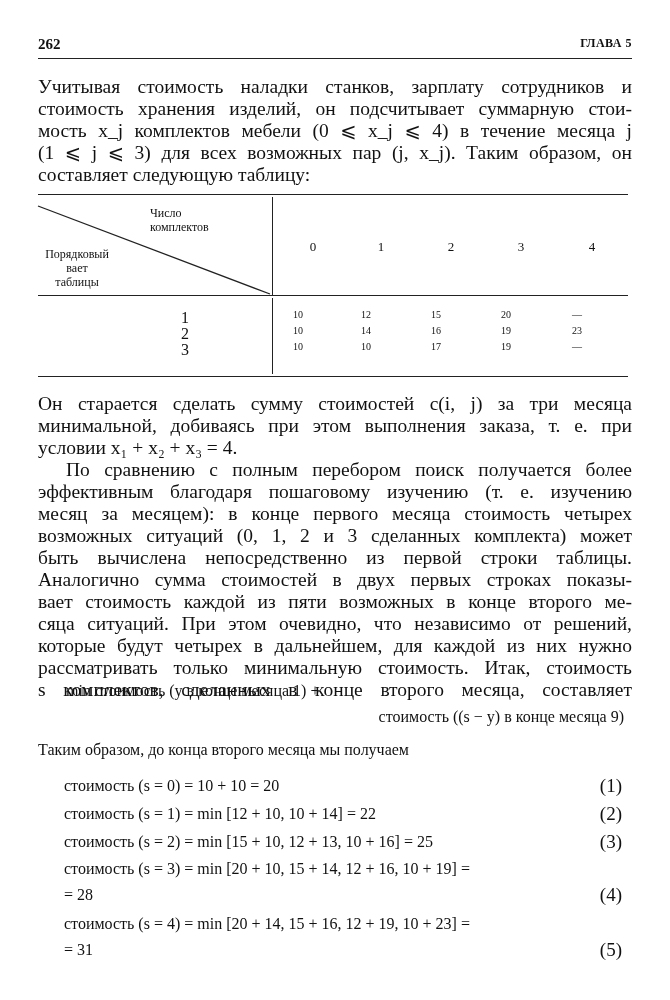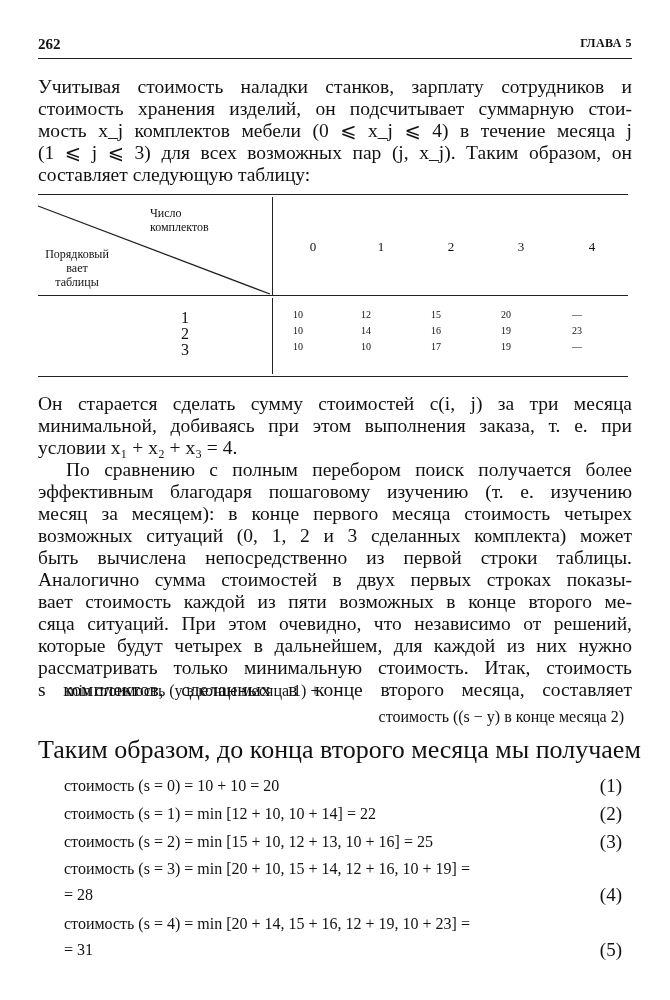--- a/index.html
+++ b/index.html
@@ -110,23 +110,23 @@
   <span class="ln">быть вычислена непосредственно из первой строки таблицы.</span>
   <span class="ln">Аналогично сумма стоимостей в двух первых строках показы-</span>
   <span class="ln">вает стоимость каждой из пяти возможных в конце второго ме-</span>
   <span class="ln">сяца ситуаций. При этом очевидно, что независимо от решений,</span>
   <span class="ln">которые будут четырех в дальнейшем, для каждой из них нужно</span>
   <span class="ln">рассматривать только минимальную стоимость. Итак, стоимость</span>
   <span class="ln">s комплектов, сделанных в конце второго месяца, составляет</span>
 </div>
 
 <div class="abs formula" style="top:680px;left:66px;">min стоимость (y в конце месяца 1) +</div>
-<div class="abs formula" style="top:706px;right:46px;">стоимость ((s − y) в конце месяца 2)</div>
+<div class="abs formula" style="top:706px;right:46px;">стоимость ((s − y) в конце месяца 9)</div>
 
-<div class="abs formula" style="top:739px;left:38px;font-size:26px;">Таким образом, до конца второго месяца мы получаем</div>
+<div class="abs formula" style="top:739px;left:38px;font-size:16px;">Таким образом, до конца второго месяца мы получаем</div>
 
 <div>
   <div class="abs formula" style="top:775px;left:64px;">стоимость (s = 0) = 10 + 10 = 20</div>
   <div class="abs eqnum" style="top:775px;">(1)</div>
 
   <div class="abs formula" style="top:803px;left:64px;">стоимость (s = 1) = min [12 + 10,  10 + 14] = 22</div>
   <div class="abs eqnum" style="top:803px;">(2)</div>
 
   <div class="abs formula" style="top:831px;left:64px;">стоимость (s = 2) = min [15 + 10,  12 + 13,  10 + 16] = 25</div>
   <div class="abs eqnum" style="top:831px;">(3)</div>

